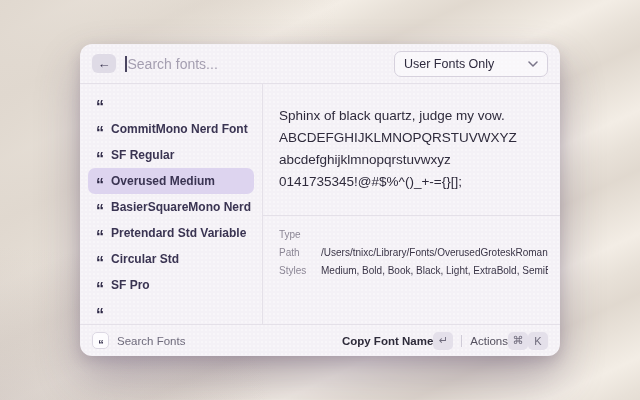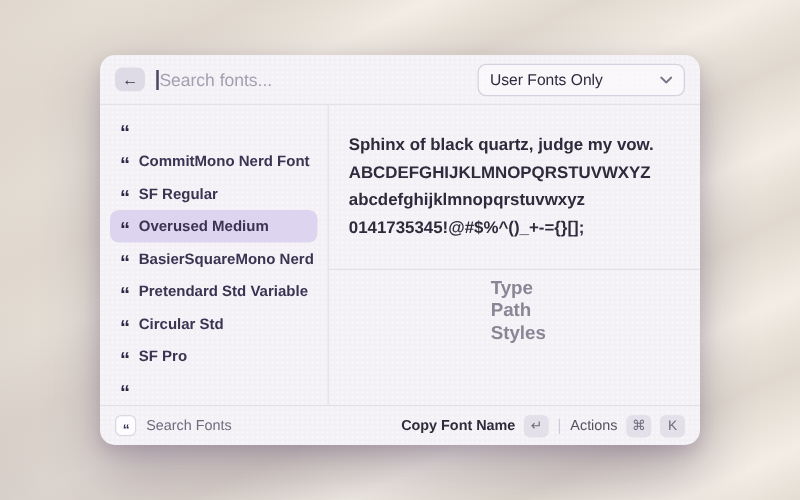--- a/index.html
+++ b/index.html
@@ -37,58 +37,58 @@
   .header { height:40px; flex:0 0 40px; display:flex; align-items:center;
     gap:9px; padding:0 12px; border-bottom:1px solid #e4e0e8; }
   .back-btn { width:24px; height:19px; border-radius:6px; background:#dfdbe6;
     display:flex; align-items:center; justify-content:center;
     font-size:13px; line-height:1; color:#3a3550; cursor:default; }
   .search-wrap { flex:1; display:flex; align-items:center; min-width:0; }
   .caret { width:1.5px; height:16px; background:#4a4560; margin-right:1px; }
   .search-input { flex:1; border:none; outline:none; background:transparent;
     font-family:"Liberation Sans", sans-serif; font-size:14px; color:#2e2a3e; }
   .search-input::placeholder { color:#a49eb0; }
-  .dropdown { width:166px; height:26px; border:1px solid #d6d1dd; border-radius:7px;
+  .dropdown { width:154px; height:26px; border:1px solid #d6d1dd; border-radius:7px;
     background:rgba(252,251,253,0.6); display:flex; align-items:center;
     justify-content:space-between; padding:0 9px; font-size:12.5px;
     color:#2e2a3e; flex:0 0 auto; }
 
   
   .content { flex:1; display:flex; min-height:0; border-bottom:1px solid #e4e0e8; }
 
   .sidebar { width:183px; flex:0 0 183px; border-right:1px solid #e4e0e8;
     padding:6px 8px 0 8px; }
   .font-item { height:26px; display:flex; align-items:center; gap:8px;
     padding:0 8px; border-radius:7px; font-size:12px; font-weight:600;
     color:#3a3452; white-space:nowrap; overflow:hidden; }
   .font-item.selected { background:#ddd4ef; }
   .quote-glyph { font-size:16px; font-weight:700; line-height:9px; color:#2c2744;
     display:inline-block; transform:translateY(3px); letter-spacing:-1px; }
 
-  .rightpanel { flex:1; display:flex; flex-direction:column; min-width:0;font-weight:bold; }
+  .rightpanel { flex:1; display:flex; flex-direction:column; min-width:0; }
   .preview { padding:21px 12px 0 16px; }
   .preview-line { height:22px; line-height:22px; font-size:13.5px; color:#2f2b3c;
     white-space:nowrap; overflow:hidden; }
   .panel-divider { margin-top:22px; border-top:1px solid #e4e0e8; }
   .details { padding:6px 12px 0 16px; }
-  .detail-row { height:18px; display:flex; align-items:center; font-size:15px;flex-direction:column; }
+  .detail-row { height:18px; display:flex; align-items:flex-end; font-size:10px; }
   .detail-label { width:42px; flex:0 0 42px; color:#8b8695; }
   .detail-value { flex:1; text-align:right; color:#3a3547; white-space:nowrap;
     overflow:hidden; }
 
   
   .footer { height:31px; flex:0 0 31px; display:flex; align-items:center;
     gap:8px; padding:0 12px; }
   .app-icon { width:17px; height:17px; border-radius:5px; background:#fdfcfe;
     border:1px solid #dcd8e3; display:flex; align-items:center;
     justify-content:center; overflow:hidden; }
   .app-icon .quote-glyph { font-size:11px; line-height:6px; transform:translateY(3px); }
   .app-name { font-size:11.5px; font-weight:500; color:#6f6b7c; }
   .footer-right { margin-left:auto; display:flex; align-items:center; gap:8px; }
-  .action-btn { display:flex; align-items:center; gap:7px; cursor:default; }
+  .action-btn { display:flex; align-items:center; cursor:default; }
   .action-label { font-size:11.5px; color:#55515f; font-weight:500; }
   .action-label.primary { font-weight:700; color:#2e2b3a; }
   .key-badge { min-width:20px; height:18px; padding:0 4px; border-radius:5px;
     background:#e4e0ea; display:flex; align-items:center; justify-content:center;
     font-size:11px; color:#6f6b7c; }
   .vdivider { width:1px; height:12px; background:#cfcbd7; }
 </style>
 </head>
 <body>
 
@@ -154,21 +154,20 @@
         <div class="preview">
           <div class="preview-line">Sphinx of black quartz, judge my vow.</div>
           <div class="preview-line">ABCDEFGHIJKLMNOPQRSTUVWXYZ</div>
           <div class="preview-line">abcdefghijklmnopqrstuvwxyz</div>
           <div class="preview-line">0141735345!@#$%^()_+-={}[];</div>
         </div>
         <div class="panel-divider"></div>
         <div class="details">
           <div class="detail-row">
             <span class="detail-label">Type</span>
-            <span class="detail-value">User Font</span>
           </div>
           <div class="detail-row">
             <span class="detail-label">Path</span>
             <span class="detail-value">/Users/tnixc/Library/Fonts/OverusedGroteskRoman-VF.ttf</span>
           </div>
           <div class="detail-row">
             <span class="detail-label">Styles</span>
             <span class="detail-value">Medium, Bold, Book, Black, Light, ExtraBold, SemiBold, Regular</span>
           </div>
         </div>

